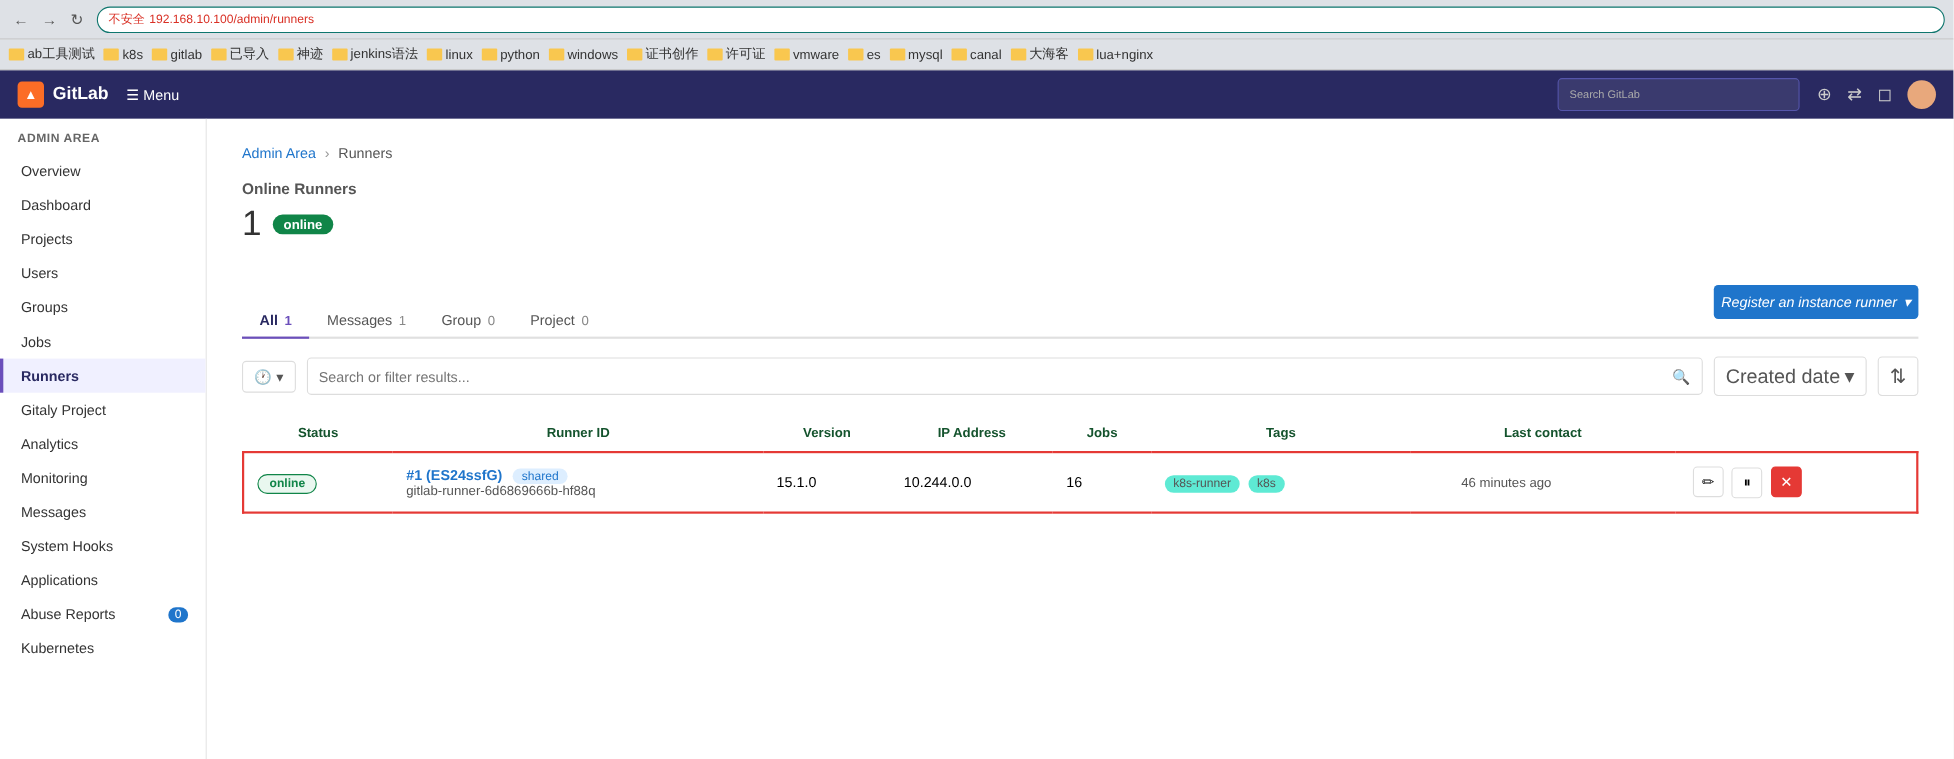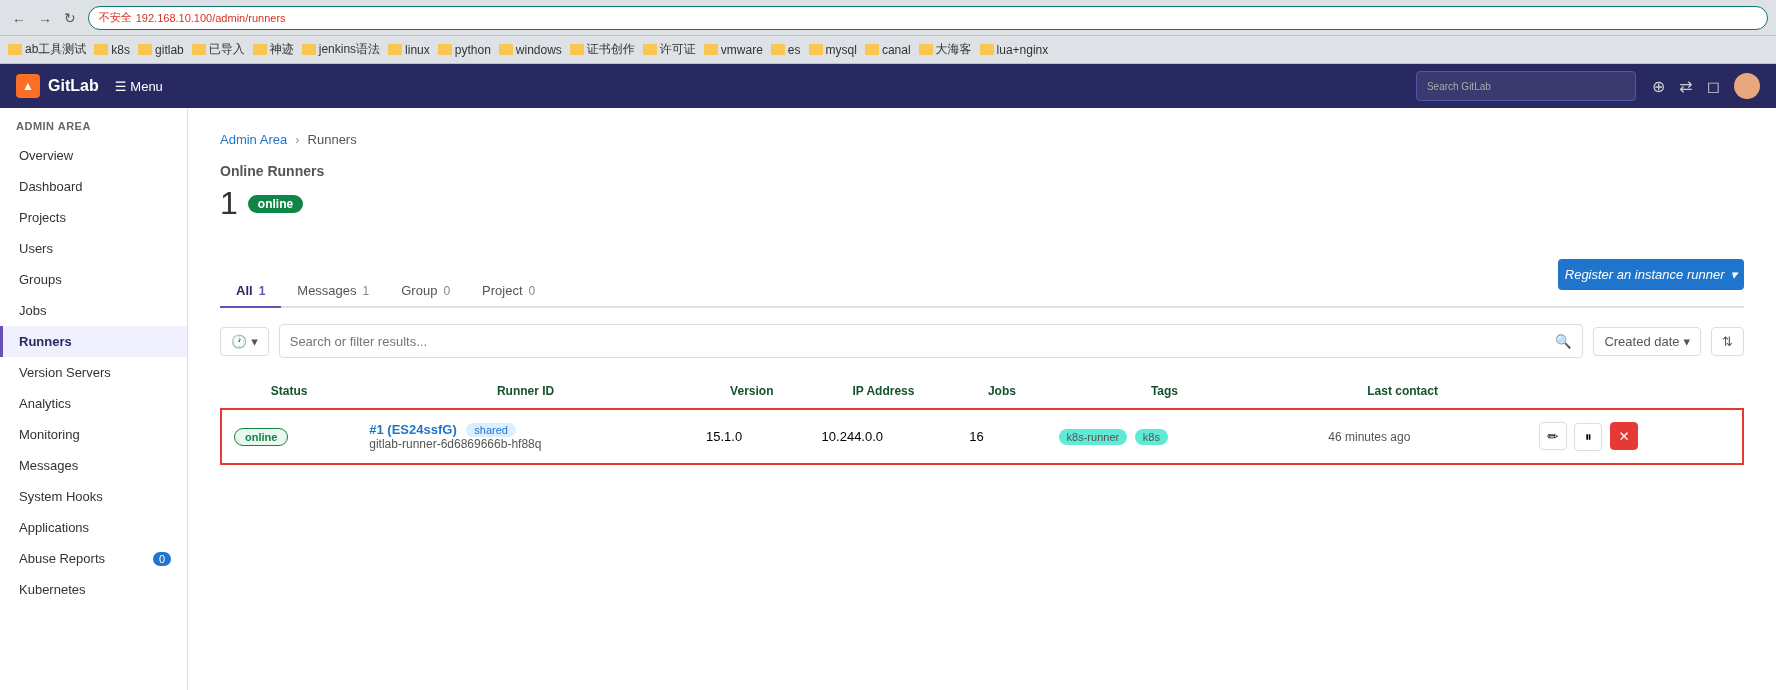--- a/index.html
+++ b/index.html
@@ -117,21 +117,21 @@
     }
     .search-input-wrap {
       flex: 1; border: 1px solid #ddd; border-radius: 4px; background: #fff;
       display: flex; align-items: center; padding: 0 10px; height: 34px;
     }
     .search-input { border: none; outline: none; flex: 1; font-size: 13px; color: #555; }
     .search-icon-btn { background: none; border: none; cursor: pointer; color: #888; }
     .sort-btn {
       border: 1px solid #ddd; border-radius: 4px; background: #fff;
       padding: 6px 10px; cursor: pointer; display: flex; align-items: center; gap: 4px;
-      font-size: 13px; color: #555;
+      font-size: 18px; color: #555;
     }
 
     
     .runners-table { width: 100%; border-collapse: collapse; }
     .runners-table th {
       text-align: center; padding: 10px 12px; font-size: 12px; font-weight: 600;
       color: #14532d; border-bottom: 1px solid #e0e0e0; white-space: nowrap;
     }
     .runners-table td { padding: 12px 12px; border-bottom: 1px solid #f0f0f0; vertical-align: middle; }
     .runner-row { border: 2px solid #e53935; }
@@ -286,21 +286,21 @@
     <div class="sidebar-item">
       <span>Groups</span>
     </div>
     <div class="sidebar-item">
       <span>Jobs</span>
     </div>
     <div class="sidebar-item active">
       <span>Runners</span>
     </div>
     <div class="sidebar-item">
-      <span>Version Servers</span>
+      <span>Gitaly Project</span>
     </div>
     <div class="sidebar-item">
       <span>Analytics</span>
     </div>
     <div class="sidebar-item">
       <span>Monitoring</span>
     </div>
     <div class="sidebar-item">
       <span>Messages</span>
     </div>

